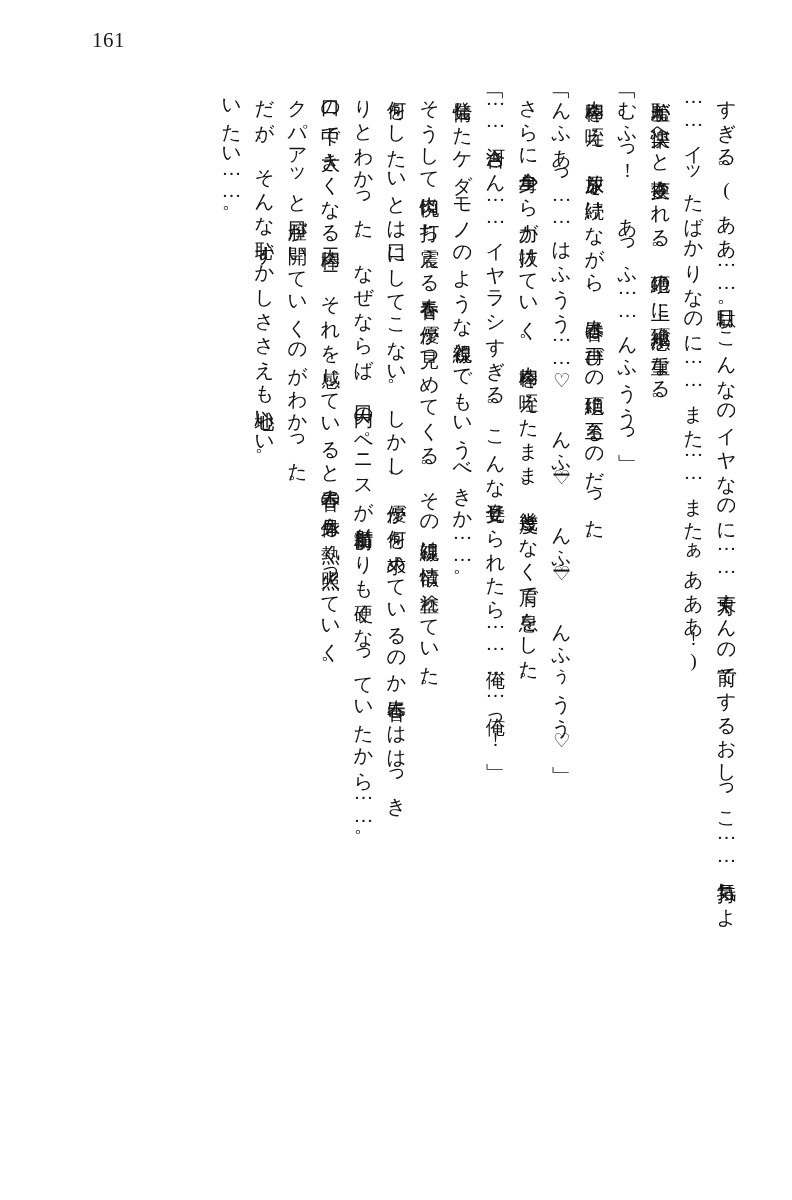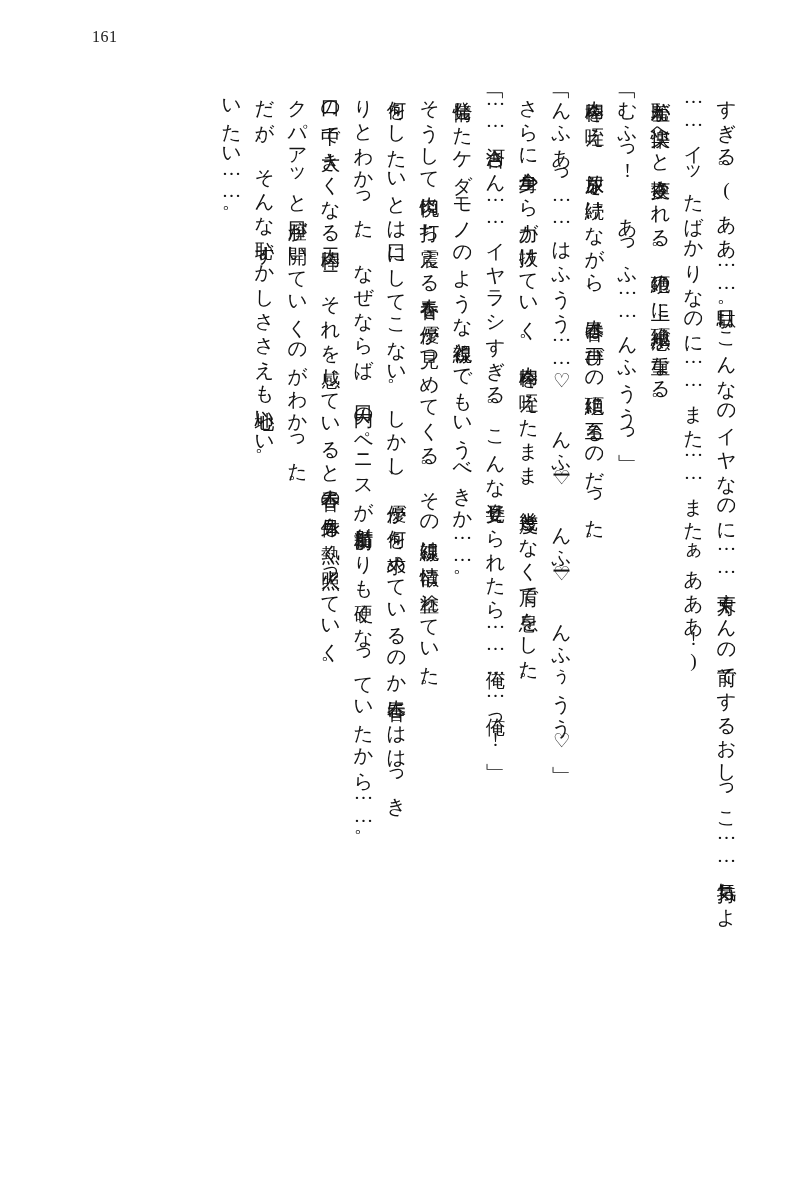--- a/index.html
+++ b/index.html
@@ -13,21 +13,21 @@
     height: 1200px;
     background: #ffffff;
     overflow: hidden;
     font-family: "Liberation Serif", "DejaVu Serif", serif;
     color: #111111;
   }
   .page-number {
     position: absolute;
     top: 28px;
     left: 92px;
-    font-size: 16px;
+    font-size: 21px;
     letter-spacing: 0.5px;
     color: #1a1a1a;
     font-family: "Liberation Serif", serif;
   }
   
   .body-text {
     position: absolute;
     top: 86px;
     left: 56px;
     right: 56px;

